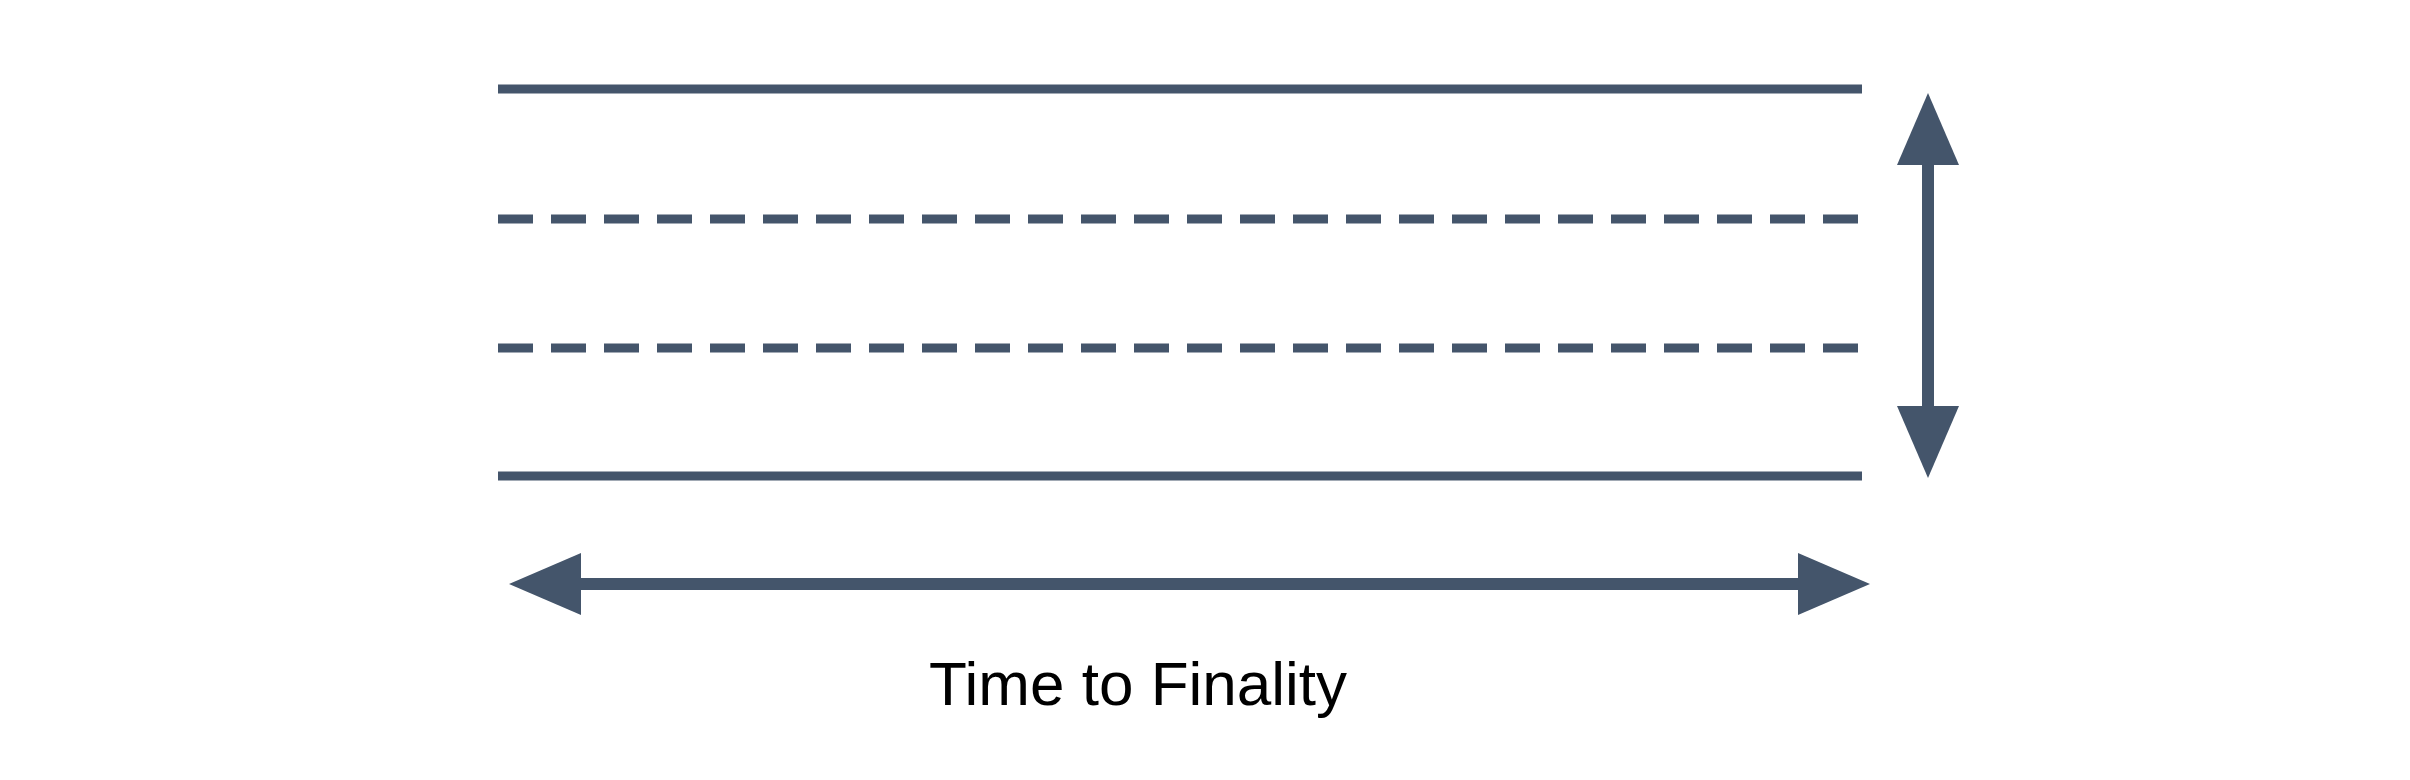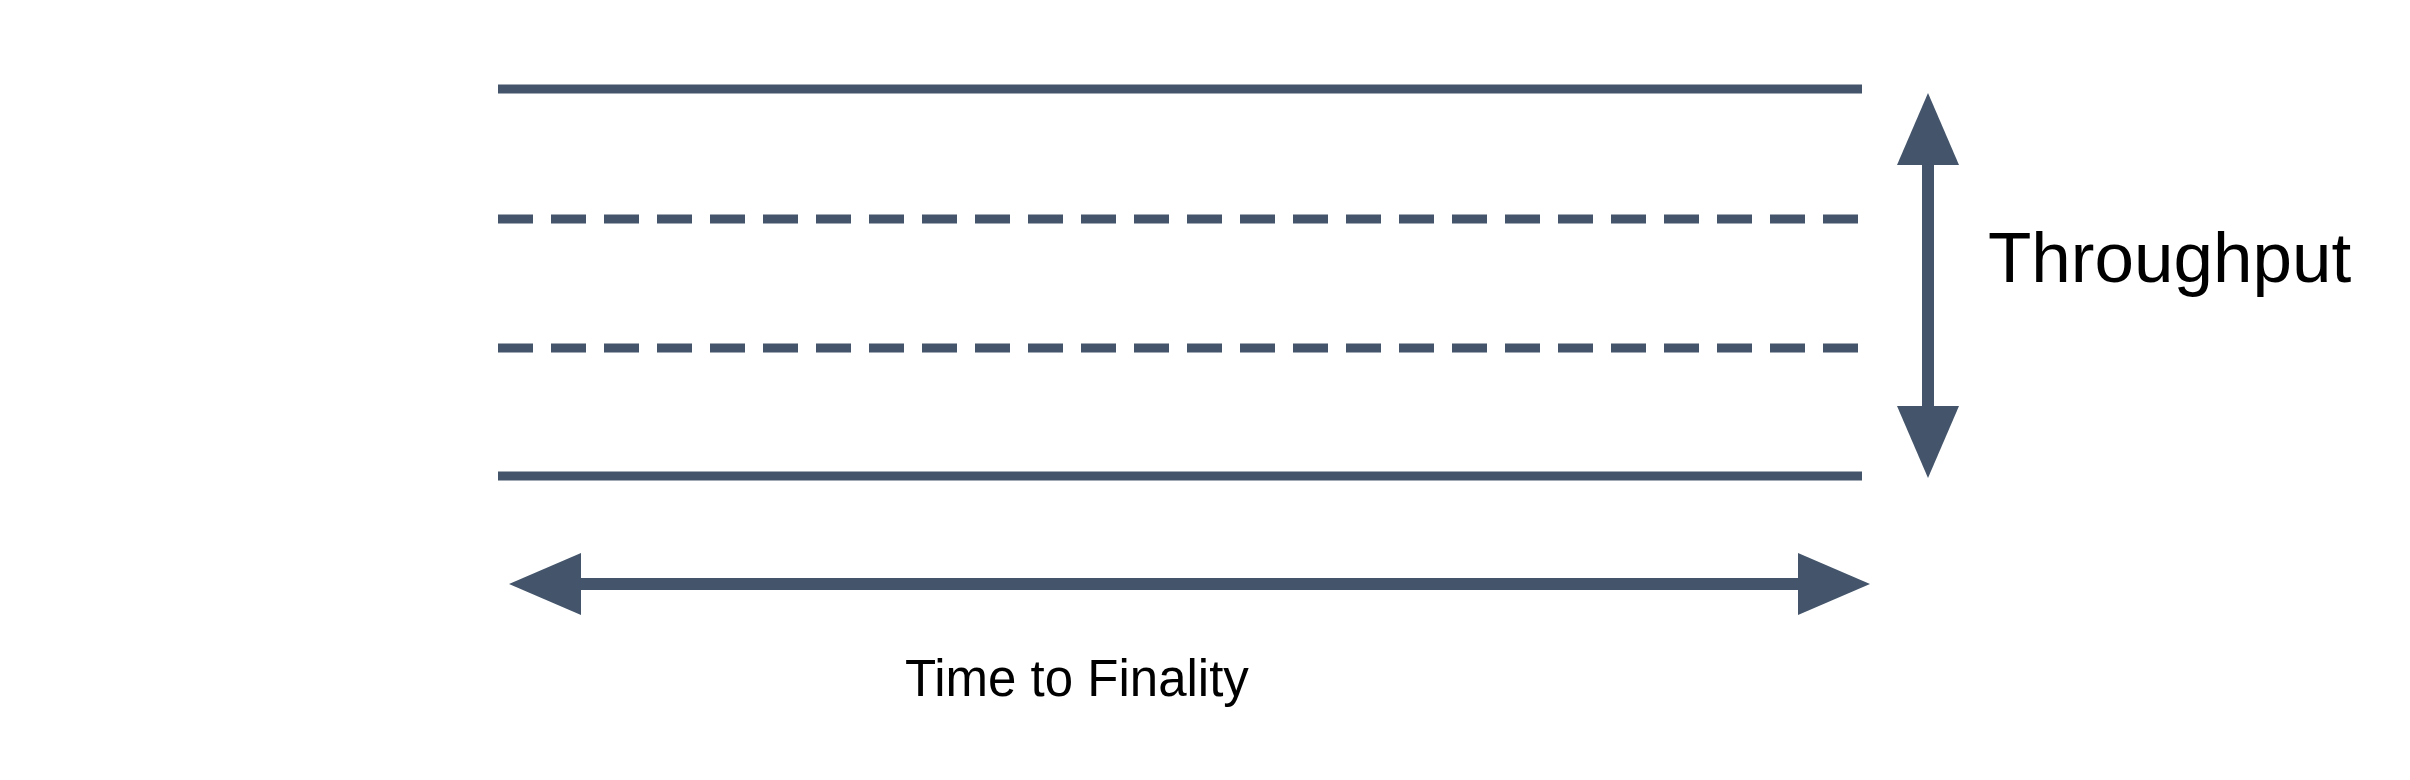--- a/index.html
+++ b/index.html
@@ -34,23 +34,23 @@
     white-space: nowrap;
     line-height: 1;
     font-weight: 400;
   }
   #throughput-label {
     left: 1988px;
     top: 222px;
     font-size: 71px;
   }
   #time-to-finality-label {
-    left: 905px;
+    left: 929px;
     top: 653px;
-    font-size: 51px;
+    font-size: 62px;
   }
 </style>
 </head>
 <body>
 
 <div id="canvas" style="background: rgb(255, 255, 255);">
 
   <svg id="diagram-svg" viewBox="0 0 2410 780" xmlns="http://www.w3.org/2000/svg">
 
     <line class="lane-line" x1="498" y1="89" x2="1862" y2="89" stroke="#44556b" stroke-width="9"></line>
@@ -68,17 +68,16 @@
     </g>
 
     <g>
       <rect x="581" y="578" width="1217" height="12" fill="#44556b"></rect>
       <polygon points="509,584 581,553 581,615" fill="#44556b"></polygon>
       <polygon points="1870,584 1798,553 1798,615" fill="#44556b"></polygon>
     </g>
 
   </svg>
 
-  <div class="axis-label" id="throughput-label" style="color: rgb(0, 0, 0);">Throughput</div>
 
   <div class="axis-label" id="time-to-finality-label" style="color: rgb(0, 0, 0);">Time to Finality</div>
 
 </div>
 
 </body></html>

